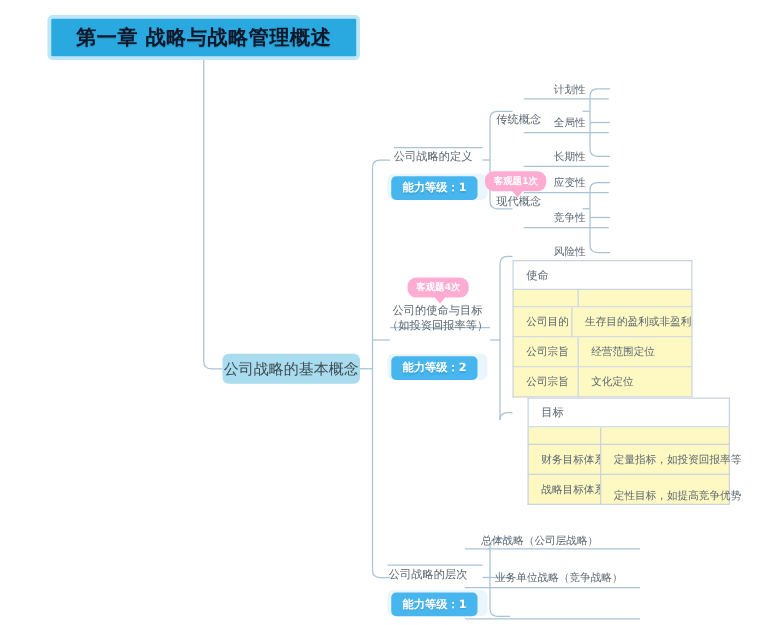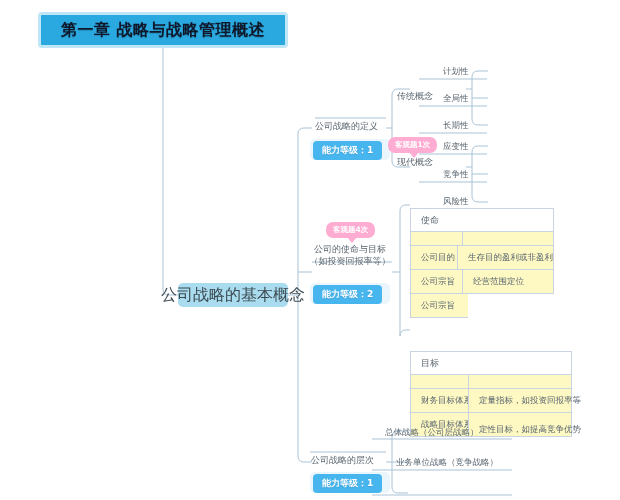--- a/index.html
+++ b/index.html
@@ -21,21 +21,21 @@
     color:#0f172a;font-size:16px;font-weight:bold;letter-spacing:.5px;
     text-shadow:0 1px 1px rgba(0,0,0,.18);white-space:nowrap;
   }
 
   
   .node-l1{
     position:absolute;left:178px;top:283px;width:110px;height:24px;
     background:#a9dcee;border-radius:5px;box-sizing:border-box;
     display:flex;align-items:center;justify-content:center;
   }
-  .node-l1 span{font-size:16px;color:#3d4a52;white-space:nowrap;}
+  .node-l1 span{font-size:12px;color:#3d4a52;white-space:nowrap;}
 
   
   .topic{position:absolute;font-size:9px;color:#5a6670;white-space:nowrap;line-height:12px;}
   .topic.center{text-align:center;}
 
   
   .cap-badge{
     position:absolute;background:#47b6ef;border-radius:4px;
     padding:3px 9px;box-sizing:border-box;
     display:flex;align-items:center;justify-content:center;
@@ -224,24 +224,27 @@
         <span>公司宗旨</span>
       </div>
       <div class="c" style="width:104px;height:24px;">
         <span>经营范围定位</span>
       </div>
     </div>
     <div class="row">
       <div class="c first" style="width:58px;height:24px;">
         <span>公司宗旨</span>
       </div>
-    </div>
-  </div>
-
-  <div class="tbl" style="left:410px;top:318px;width:162px;margin-top:33px;">
+      <div class="c" style="width:104px;height:24px;">
+        <span>文化定位</span>
+      </div>
+    </div>
+  </div>
+
+  <div class="tbl" style="left:422px;top:318px;width:162px;">
     <div class="hdr" style="height:24px;">
       <span>目标</span>
     </div>
     <div class="row spacer">
       <div class="c first" style="width:58px;"></div>
       <div class="c" style="width:104px;"></div>
     </div>
     <div class="row">
       <div class="c first" style="width:58px;height:24px;">
         <span>财务目标体系</span>

